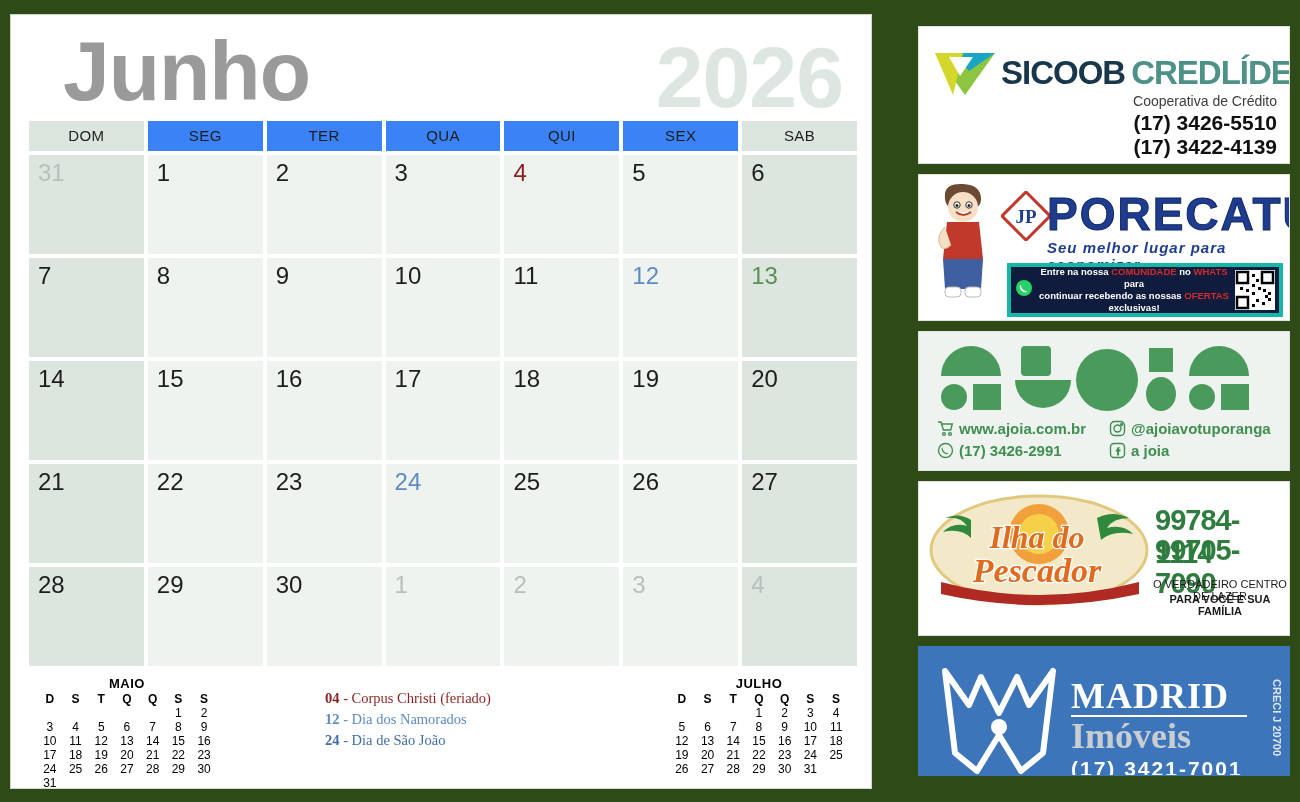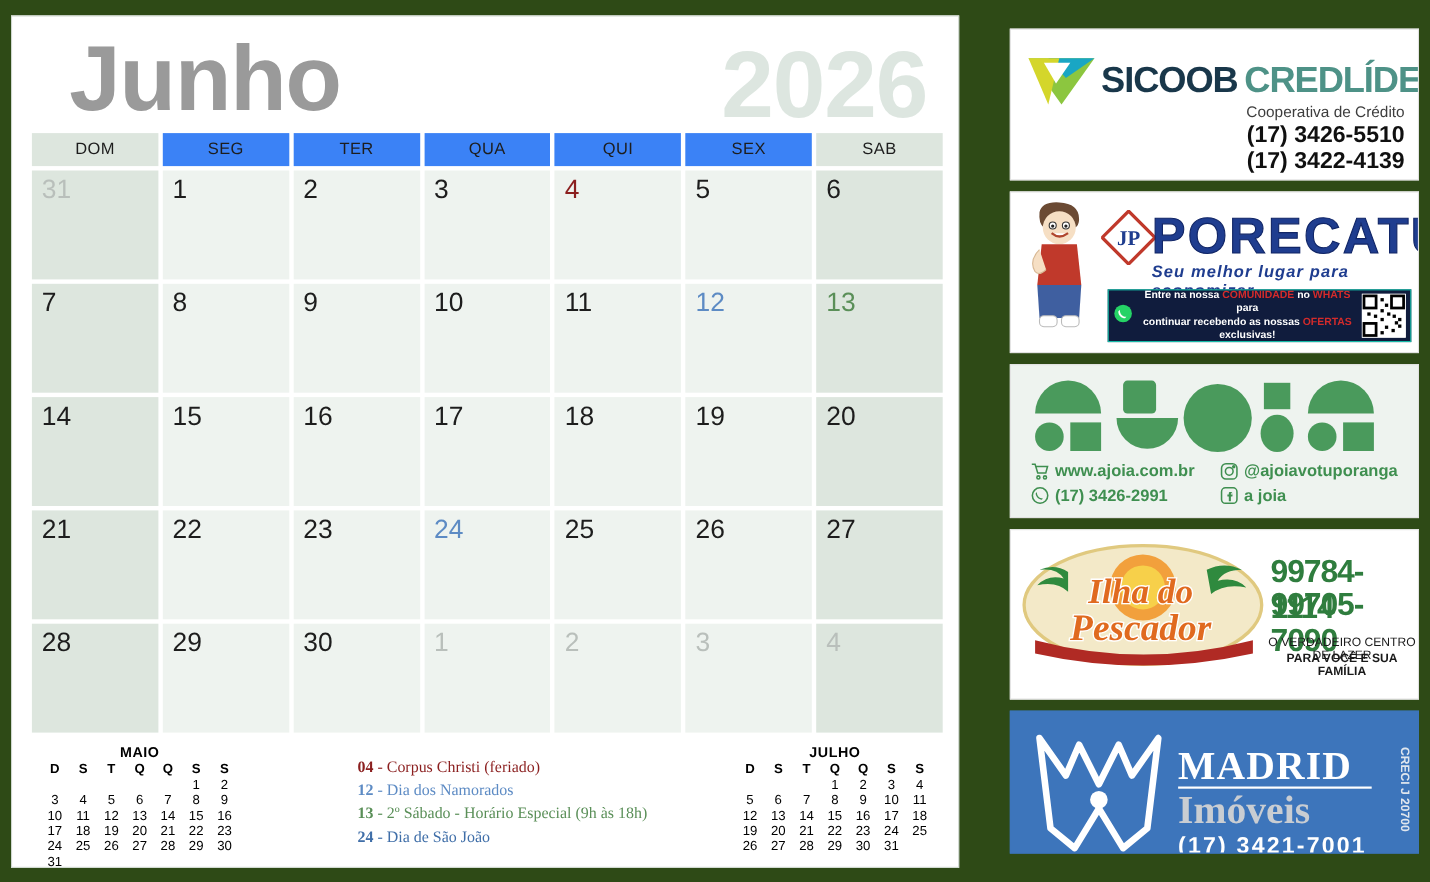--- a/index.html
+++ b/index.html
@@ -130,21 +130,21 @@
     letter-spacing:2px;
     -webkit-text-stroke:1px #102566;
   }
   #porecatu-slogan{
     position:absolute;left:128px;top:64px;font-size:15px;font-style:italic;
     font-weight:bold;color:#1f3d8f;letter-spacing:1px;
   }
   #porecatu-diamond{position:absolute;left:82px;top:16px;width:50px;height:50px;}
   #porecatu-banner{
     position:absolute;left:88px;right:6px;top:88px;height:46px;
-    background:#101c3d;border:1px solid #14b8a6;
+    background:#101c3d;border:4px solid #14b8a6;
     display:flex;align-items:center;
   }
   #porecatu-bn-text{
     flex:1;text-align:center;font-size:9.5px;font-weight:bold;color:#fff;line-height:12px;
     padding:0 4px;
   }
   #porecatu-bn-text .hi{color:#d32b2b;}
   #porecatu-qr{width:40px;height:40px;margin-right:4px;background:#fff;position:relative;}
 
   
@@ -369,21 +369,20 @@
                 <td></td>
                 <td></td>
               </tr>
             </tbody>
           </table>
       </div>
 
       <div id="events">
           <div class="ev e-red"><span class="d">04</span><span> - Corpus Christi (feriado)</span></div>
           <div class="ev e-blue"><span class="d">12</span><span> - Dia dos Namorados</span></div>
-          <div class="ev e-green"><span class="d">13</span><span> - 2º Sábado - Horário Especial (9h às 18h)</span></div>
           <div class="ev e-darkblue"><span class="d">24</span><span> - Dia de São João</span></div>
         </div>
 
       <div class="mini" id="mini-julho">
         <div class="mini-title">JULHO</div>
         <table>
             <thead>
               <tr id="mini-next-head">
                 <th>D</th>
                 <th>S</th>

